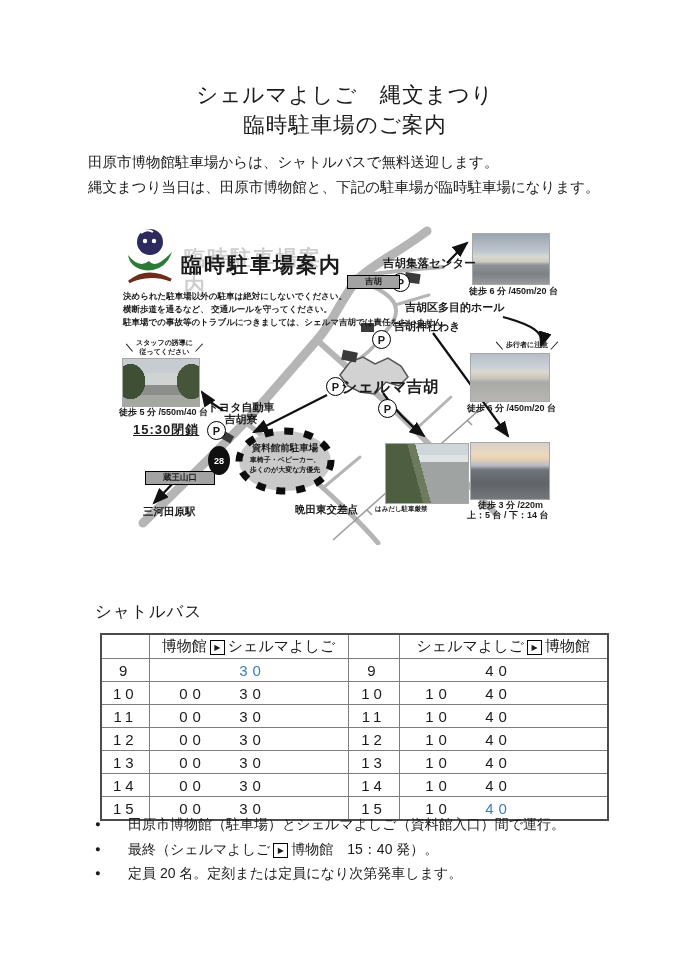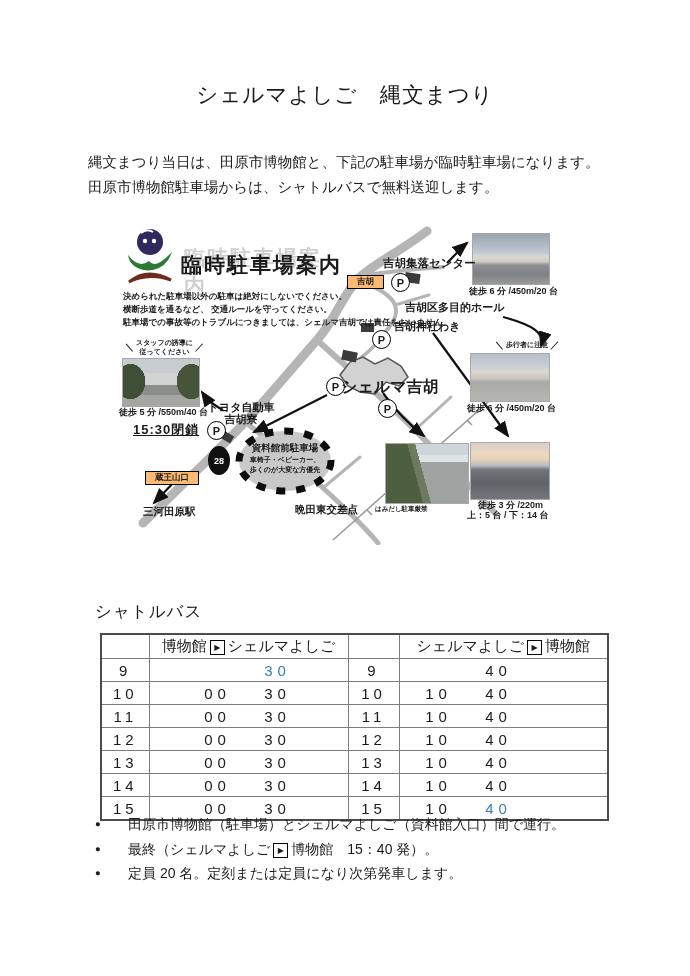--- a/index.html
+++ b/index.html
@@ -14,22 +14,22 @@
   .map svg.base{position:absolute;left:0;top:0;width:500px;height:320px;}
   .map-title{position:absolute;left:86px;top:26px;font-size:21px;font-weight:bold;letter-spacing:2px;}
   .map-title .ghost{position:absolute;left:3px;top:-7px;color:#cfcfcf;z-index:0;}
   .map-title .main{position:relative;z-index:1;}
   .warnings{position:absolute;left:28px;top:65px;font-size:8.5px;font-weight:bold;line-height:1.55;}
   .mlabel{position:absolute;font-weight:bold;white-space:nowrap;z-index:3;}
   .cap{position:absolute;font-size:9px;font-weight:bold;white-space:nowrap;z-index:3;}
   .pc{position:absolute;width:17px;height:17px;border:1.6px solid #000;border-radius:50%;
       background:#fff;font-weight:bold;font-size:11px;display:flex;align-items:center;
       justify-content:center;z-index:3;}
-  .signbox{position:absolute;background:#fdba74;border:1.5px solid #000;font-size:8.5px;
-           font-weight:bold;padding:1px 9px;line-height:1.15;z-index:3;white-space:nowrap;}
+  .signbox{position:absolute;background:#a3a3a3;border:1.5px solid #000;font-size:8.5px;
+           font-weight:bold;padding:1px 17px;line-height:1.15;z-index:3;white-space:nowrap;}
   .route{position:absolute;left:113px;top:221px;width:22px;height:29px;background:#101010;color:#fff;
          border-radius:50%;font-size:9px;font-weight:bold;display:flex;align-items:center;
          justify-content:center;z-index:3;}
   .mapnote{position:absolute;font-size:7px;font-weight:bold;text-align:center;line-height:1.35;
            z-index:3;display:flex;align-items:center;gap:2px;}
   .mapnote::before{content:"＼";font-size:9px;}
   .mapnote::after{content:"／";font-size:9px;}
   .ellipse-text{position:absolute;left:144px;top:217px;width:92px;text-align:center;z-index:3;}
   .ellipse-text .l1{font-size:9.5px;font-weight:bold;}
   .ellipse-text .l2{font-size:7px;font-weight:bold;line-height:1.45;}
@@ -47,42 +47,43 @@
                 linear-gradient(180deg,#cfd6da 0 18%,#e0e3e4 18% 30%,#9fa3a2 30% 100%);}
   .ph-br{left:375px;top:217px;width:78px;height:56px;
      background:linear-gradient(180deg,#d8cfc8 0%,#ecd9be 20%,#e9d2b4 28%,#b9bcc4 40%,#6f747b 48%,#606468 72%,#73767a 100%);}
   
   .shuttle-heading{position:absolute;left:95px;top:601px;font-size:16.5px;letter-spacing:1px;}
   table.shuttle{position:absolute;left:100px;top:633px;border-collapse:collapse;table-layout:fixed;
                 font-size:15px;border:2px solid #4c4c4c;}
   table.shuttle th,table.shuttle td{border:1px solid #7d7d7d;padding:0;height:22px;font-weight:normal;}
   table.shuttle thead th{height:23px;text-align:center;}
   td.hr{text-align:center;letter-spacing:4px;padding-left:4px;}
-  td.mins.l{padding-left:38px;}
+  td.mins.l{padding-left:13px;}
   td.mins.r{padding-left:9px;}
   td.mins .m{display:inline-block;width:60px;text-align:center;letter-spacing:5px;}
   .arrowbox{display:inline-block;border:1.2px solid #000;width:13px;height:13px;line-height:13px;
             text-align:center;font-size:8px;vertical-align:1px;margin:0 3px;}
   
   ul.foot{position:absolute;left:95px;top:812px;margin:0;padding:0;list-style:none;
           font-size:14px;line-height:23.5px;width:530px;}
   ul.foot .marker{display:inline-block;width:33px;font-size:9.5px;vertical-align:2px;}
 </style>
 </head>
 <body>
 
 <div class="page">
 
   <div class="doc-title">
     <div>シェルマよしご　縄文まつり</div>
+    <div>臨時駐車場のご案内</div>
   </div>
 
   <div class="intro">
+    <div>田原市博物館駐車場からは、シャトルバスで無料送迎します。</div>
     <div>縄文まつり当日は、田原市博物館と、下記の駐車場が臨時駐車場になります。</div>
-    <div>田原市博物館駐車場からは、シャトルバスで無料送迎します。</div>
   </div>
 
   <div class="map">
     <svg class="base" viewBox="0 0 500 320">
       <defs>
         <marker id="ah" markerWidth="9" markerHeight="8" refX="6.5" refY="3" orient="auto">
           <path d="M0,0 L7.5,3 L0,6 Z" fill="#111"></path>
         </marker>
       </defs>
 

